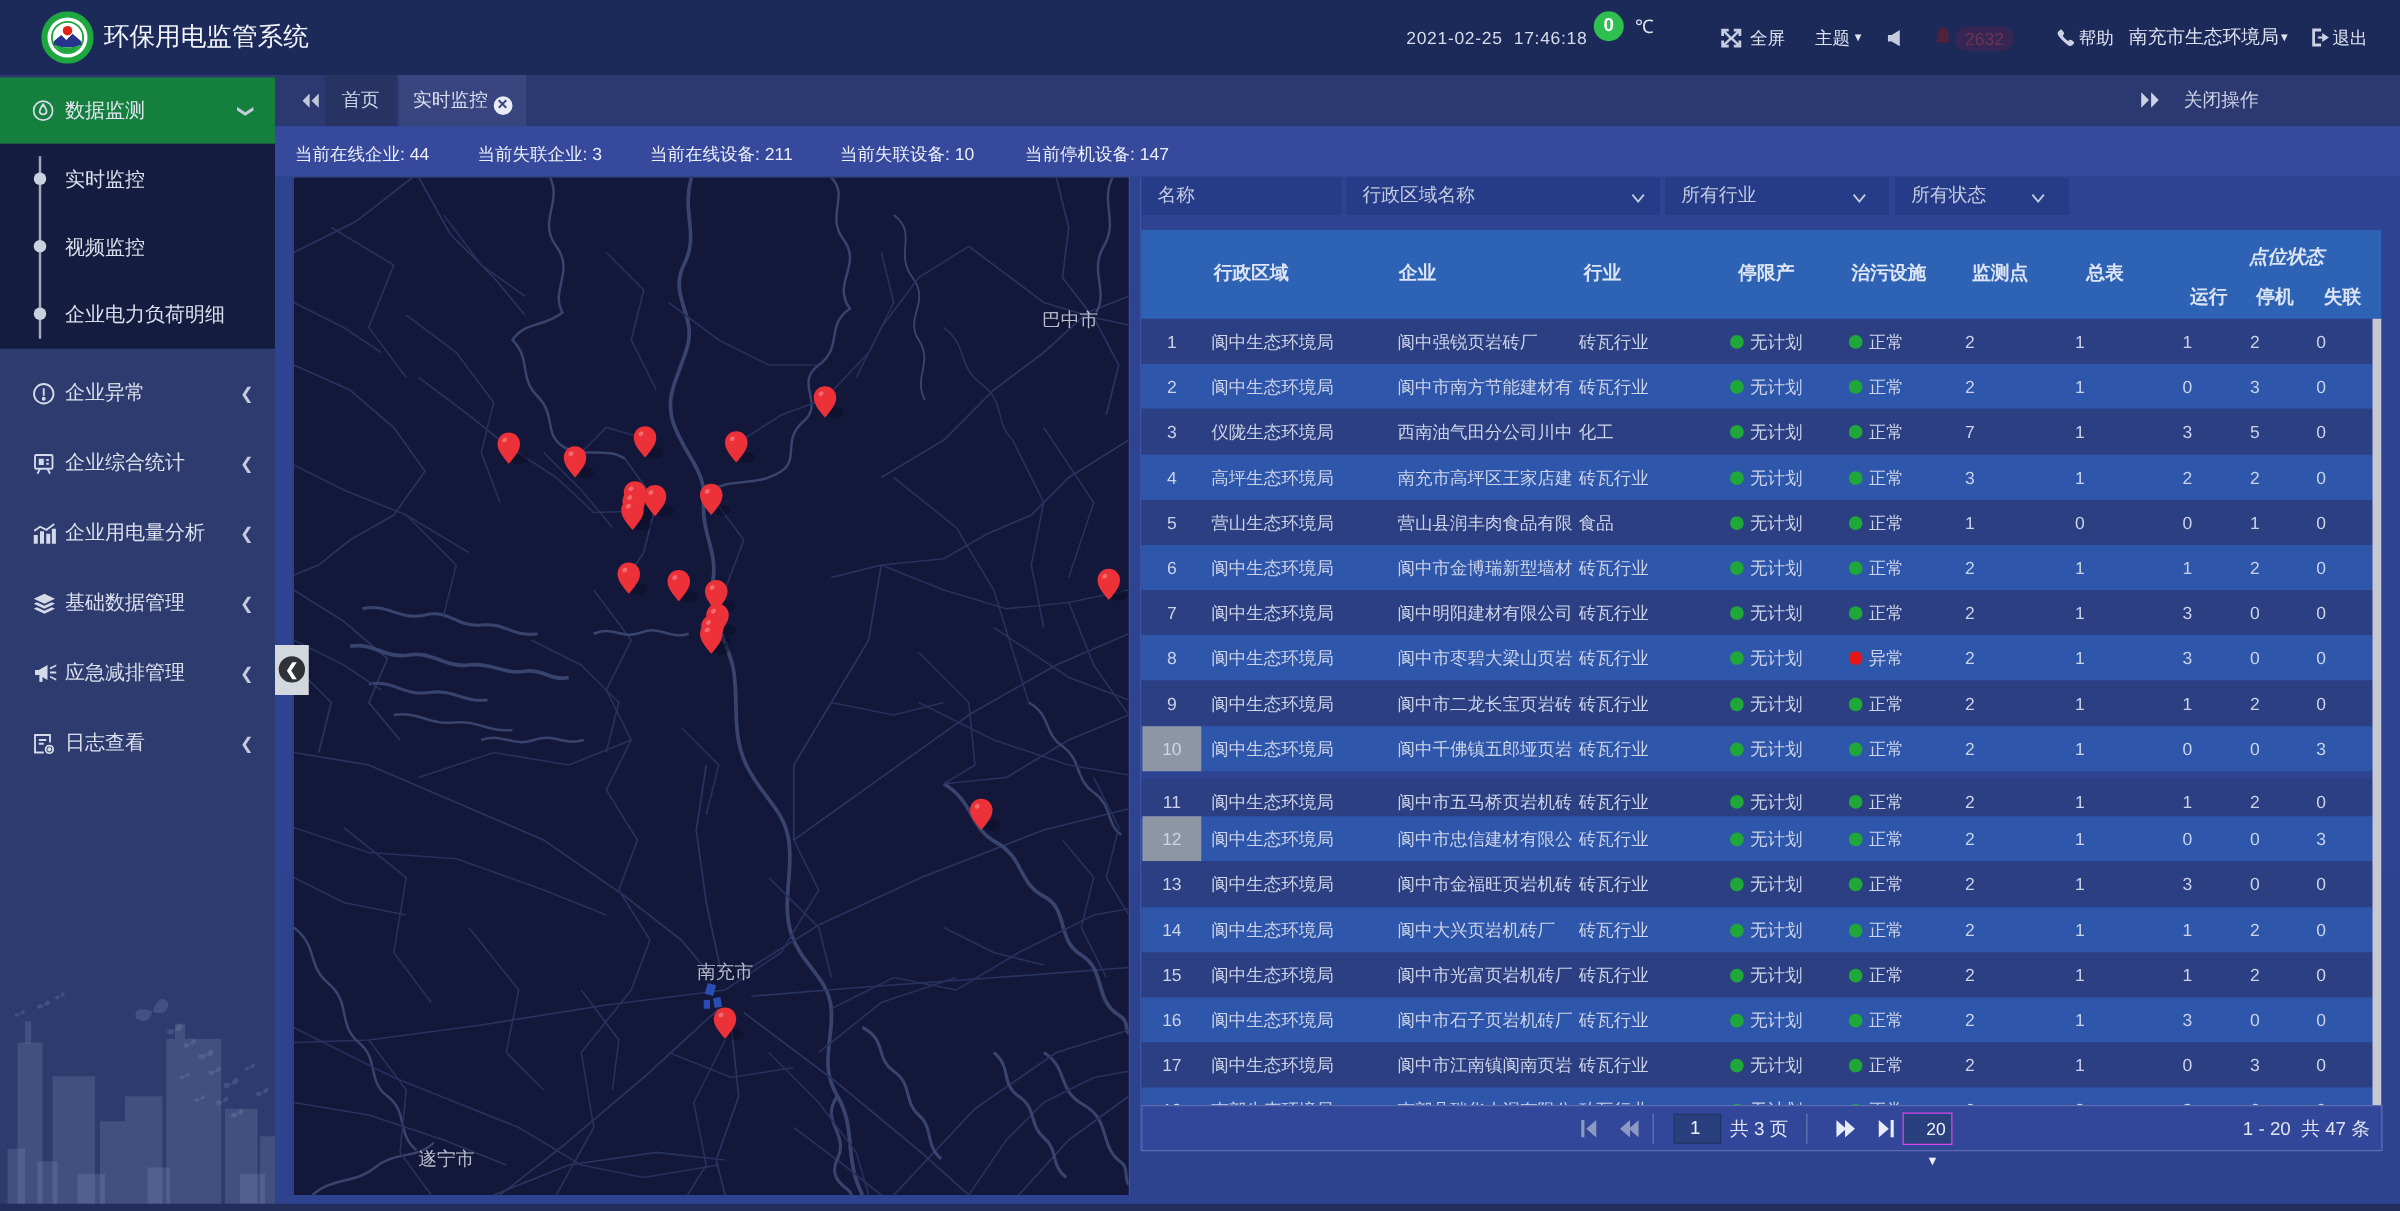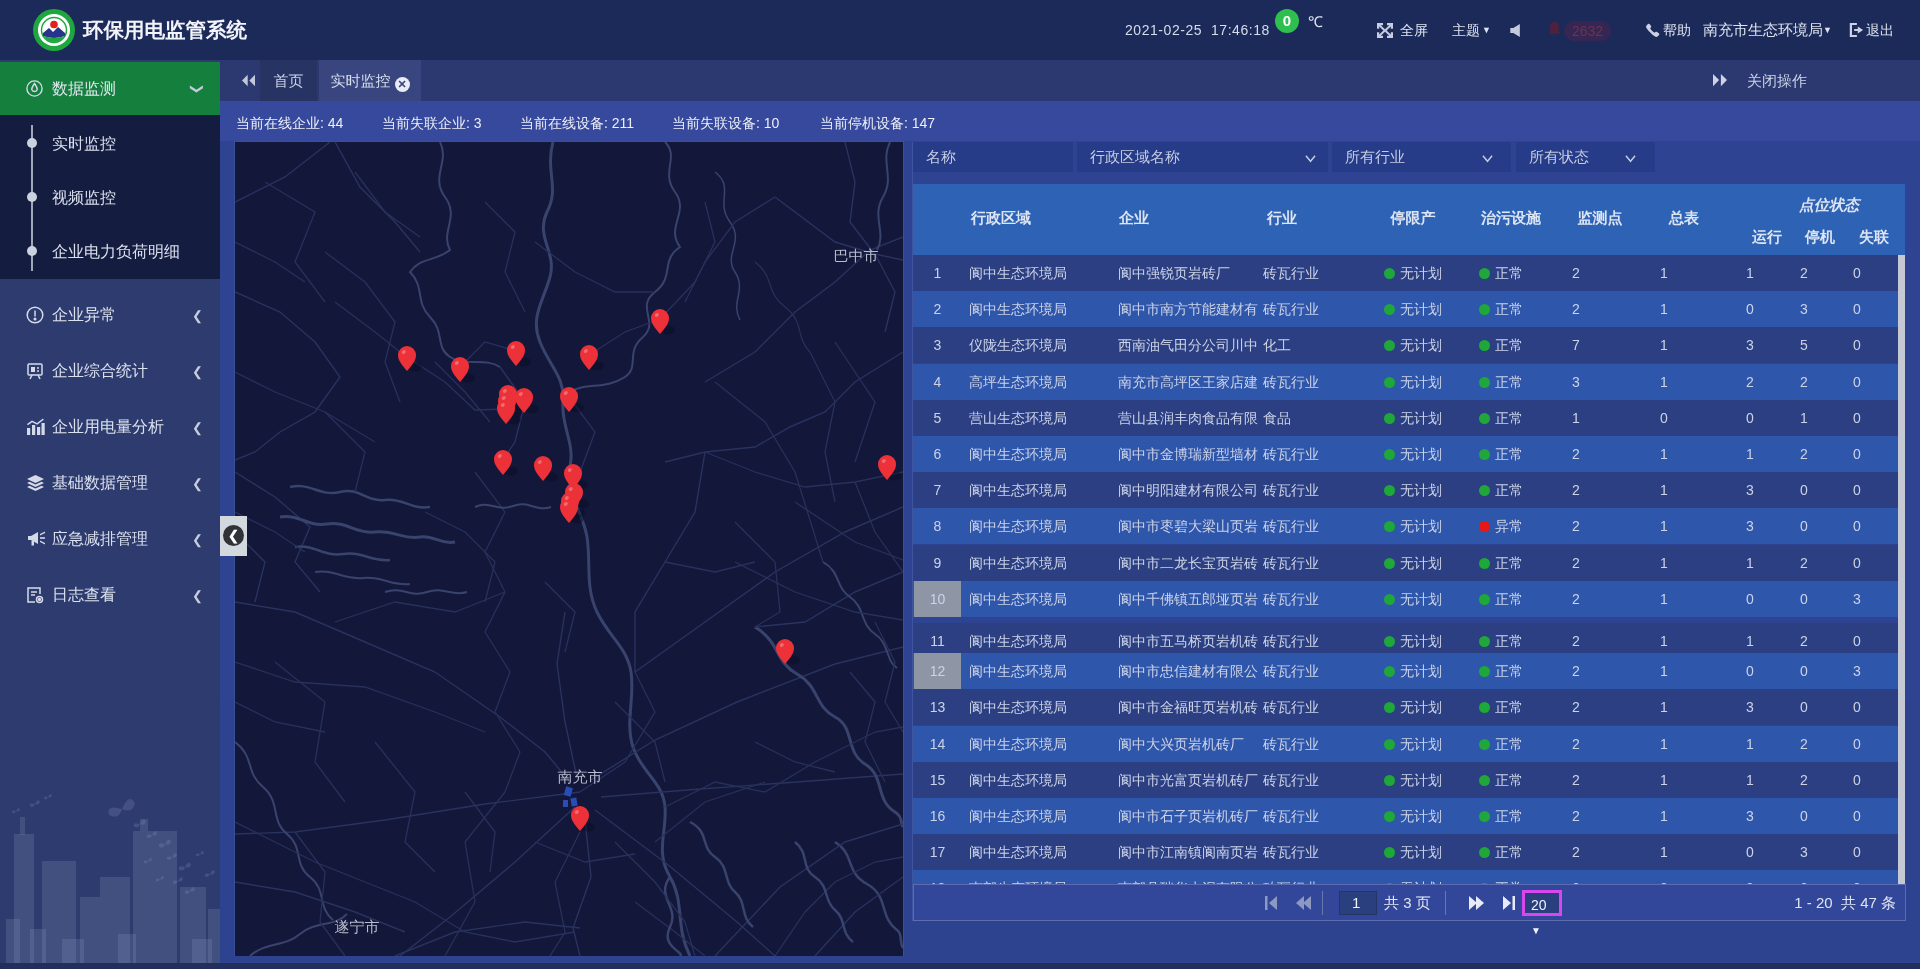--- a/index.html
+++ b/index.html
@@ -1,20 +1,20 @@
 <!DOCTYPE html>
 <html lang="zh"><head>
 <meta charset="utf-8">
 <title>环保用电监管系统</title>
 <style>
 *{margin:0;padding:0;box-sizing:border-box}
 html,body{width:1920px;height:969px;overflow:hidden;background:#2d4390;font-family:"Liberation Sans",sans-serif}
 #header{position:absolute;left:0;top:0;width:1920px;height:60px;background:#1c2a5a;z-index:5}
 #logo{position:absolute;left:33px;top:9px}
-#title{position:absolute;left:83px;top:0;height:60px;line-height:60px;font-size:20.5px;font-weight:bold;color:#f2f4fa}
+#title{position:absolute;left:83px;top:0;height:60px;line-height:60px;font-size:20.5px;font-weight:normal;color:#f2f4fa}
 .hitem{position:absolute;top:0;height:60px;line-height:60px;color:#dfe3f0;font-size:14px}
 .hico{position:absolute}
 #tempbadge{position:absolute;left:1275px;top:9px;width:24px;height:24px;border-radius:50%;background:#2fbf4f;color:#fff;font-size:15px;text-align:center;line-height:24px;font-weight:bold}
 #sidebar{position:absolute;left:0;top:60px;width:220px;height:909px;background:#2d3b6e;overflow:hidden;z-index:4}
 #m-datamon{position:absolute;left:0;top:2px;width:220px;height:53px;background:#15803d;color:#e2e6f2}
 #m-sub{position:absolute;left:0;top:55px;width:220px;height:164px;background:#141c40}
 .subline{position:absolute;left:31px;top:10px;width:2px;height:146px;background:#b9bfd1;opacity:.85}
 .subdot{position:absolute;left:27px;width:10px;height:10px;border-radius:50%;background:#ccd1e0}
 .subtxt{position:absolute;left:52px;color:#dbe0ee;font-size:16px}
 .mitem{position:absolute;left:0;width:220px;height:56px;color:#dbe0ee}
@@ -698,18 +698,18 @@
     <div style="position:absolute;left:470px;top:9px;color:#e2e6f2">共 3 页</div>
     <div style="position:absolute;left:531px;top:6px;width:1px;height:24px;background:#6a77ad"></div>
     <svg style="position:absolute;left:555px;top:11px" width="15" height="14" viewBox="0 0 15 14" fill="#e8ecf6">
         <path d="M0 0 L0 14 L8 7 Z"></path>
         <path d="M7 0 L7 14 L15 7 Z"></path>
       </svg>
     <svg style="position:absolute;left:587px;top:11px" width="15" height="14" viewBox="0 0 15 14" fill="#e8ecf6">
         <path d="M2 0 L2 14 L10 7 Z"></path>
         <rect x="11.5" y="0" width="2.5" height="14"></rect>
       </svg>
-    <div style="position:absolute;left:608px;top:5px;width:40px;height:26px;background:#2a3f7e;border:3px solid #d946ef;color:#eef1f8;line-height:24px;padding-left:6px;font-size:14px">20 <span style="font-size:10px">▼</span></div>
+    <div style="position:absolute;left:608px;top:5px;width:40px;height:26px;background:#2a3f7e;border:1px solid #d946ef;color:#eef1f8;line-height:24px;padding-left:18px;font-size:14px">20 <span style="font-size:10px">▼</span></div>
     <div style="position:absolute;right:9px;top:9px;color:#dee3f0">1 - 20&nbsp; 共 47 条</div>
   </div>
   <div style="position:absolute;left:692px;top:82px;width:1px;height:779px;background:#4055a0"></div>
   <div id="footer"></div>
 </div>
 
 </body></html>

